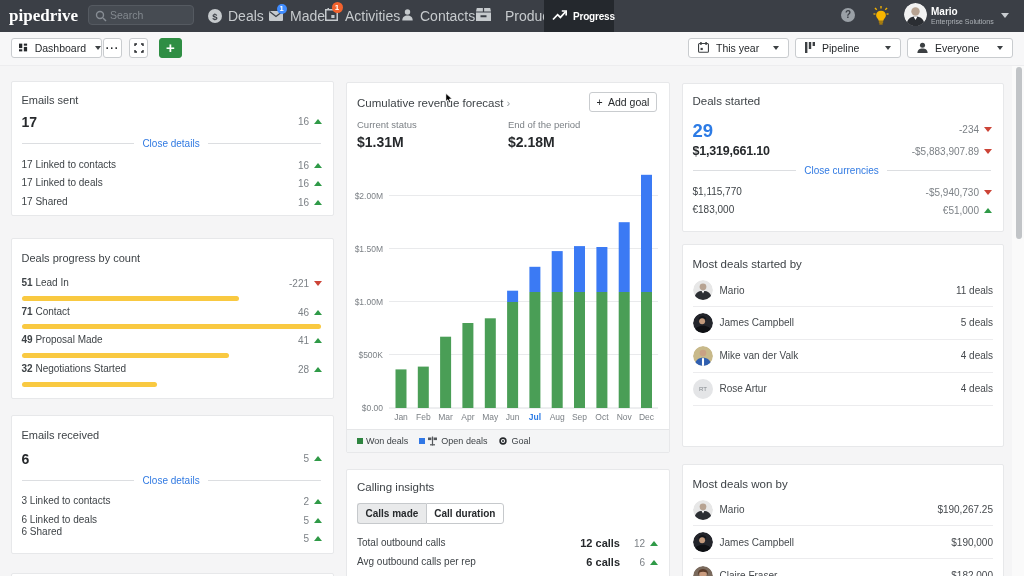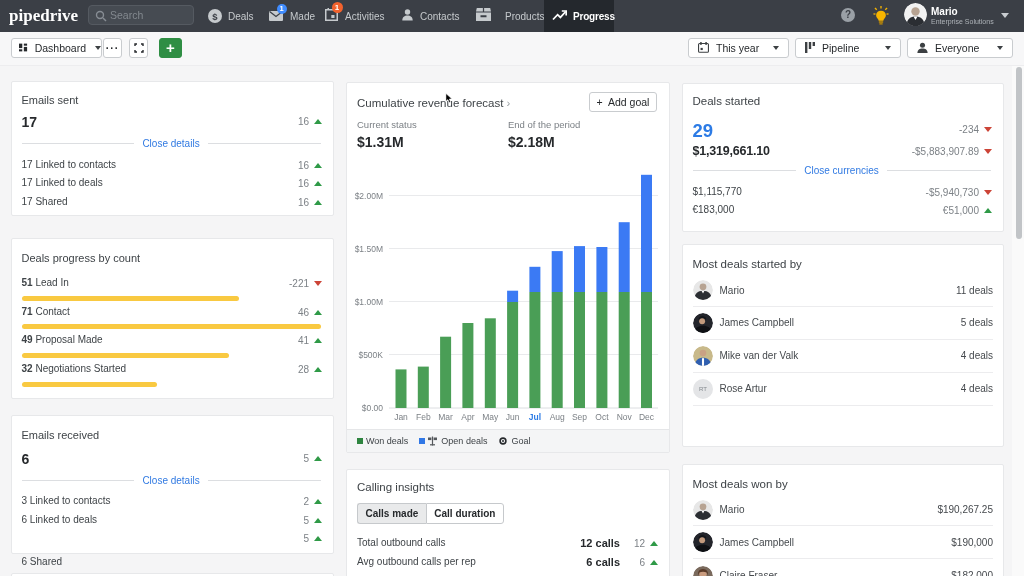--- a/index.html
+++ b/index.html
@@ -5,21 +5,21 @@
 * { margin:0; padding:0; box-sizing:border-box; }
 html,body { width:1024px; height:576px; overflow:hidden; }
 body { font-family:"Liberation Sans", sans-serif; background:#f5f5f6; position:relative; }
 .abs { position:absolute; }
 
 
 .topnav { position:absolute; left:0; top:0; width:1024px; height:32px; background:#3b3f46; }
 .logo { position:absolute; left:9px; top:6px; color:#fff; font-size:17px; font-weight:bold; font-family:"Liberation Serif", serif; }
 .search { position:absolute; left:88px; top:5px; width:106px; height:20px; background:#464b52; border:1px solid #555a61; border-radius:4px; color:#83898f; font-size:10.5px; line-height:18px; padding-left:21px; }
 .search svg { position:absolute; left:6px; top:4px; }
-.navitem { position:absolute; top:0; height:32px; display:flex; align-items:center; color:#c6cacd; font-size:10px; }
+.navitem { position:absolute; top:0; height:32px; display:flex; align-items:center; color:#c6cacd; font-size:14px; }
 .nav-active { background:#24282d; color:#fff; font-weight:bold; }
 .badge { position:absolute; border-radius:50%; color:#fff; font-weight:bold; text-align:center; }
 .helpcirc { position:absolute; left:841px; top:8px; width:14px; height:14px; border-radius:50%; background:#9aa0a6; color:#3b3f46; font-size:10px; font-weight:bold; text-align:center; line-height:14px; }
 .uname { position:absolute; left:931px; top:6px; color:#fff; font-size:10px; font-weight:bold; }
 .usub { position:absolute; left:931px; top:17.5px; color:#aeb3b8; font-size:7px; }
 .ucaret { position:absolute; left:1001px; top:13px; width:0; height:0; border-left:4px solid transparent; border-right:4px solid transparent; border-top:5px solid #c9cdd1; }
 
 
 .toolbar { position:absolute; left:0; top:32px; width:1024px; height:34px; background:#f7f7f8; border-bottom:1px solid #ededef; }
 .tbtn { position:absolute; top:37.5px; height:20px; background:#fff; border:1px solid #c9cccf; border-radius:3px; display:flex; align-items:center; font-size:10.5px; color:#26292c; }
@@ -211,21 +211,21 @@
 <div class="rval" style="right:702px; top:453px;">5<div class="up"></div></div>
 <div class="closerow" style="left:21.5px; top:475px; width:299px;">
     <div class="ln"></div>
     <div class="lk">Close details</div>
     <div class="ln"></div>
   </div>
 <div class="lrow" style="left:21.5px; top:495px;">3 Linked to contacts</div>
 <div class="rval" style="right:702px; top:496px;">2<div class="up"></div></div>
 <div class="lrow" style="left:21.5px; top:514px;">6 Linked to deals</div>
 <div class="rval" style="right:702px; top:515px;">5<div class="up"></div></div>
-<div class="lrow" style="left:21.5px; top:556px;">6 Shared</div>
+<div class="lrow" style="left:21.5px; top:526px;">6 Shared</div>
 <div class="rval" style="right:702px; top:533px;">5<div class="up"></div></div>
 
 <div class="card" style="left:11px; top:573px; width:323px; height:20px;"></div>
 
 <div class="card" style="left:346px; top:82px; width:324px; height:371px;"></div>
 <div class="ctitle" style="left:357px; top:96.5px; font-size:11.5px;">Cumulative revenue forecast <span style="color:#9aa0a5;">›</span></div>
 <div class="tbtn" style="left:589px; top:92px; width:68px; height:20px; justify-content:center;">+&nbsp; Add goal</div>
 <div class="abs" style="left:357px; top:119px; font-size:9.5px; color:#7c8186;">Current status</div>
 <div class="abs" style="left:508px; top:119px; font-size:9.5px; color:#7c8186;">End of the period</div>
 <div class="abs" style="left:357px; top:134px; font-size:14px; font-weight:bold; color:#26292c;">$1.31M</div>

